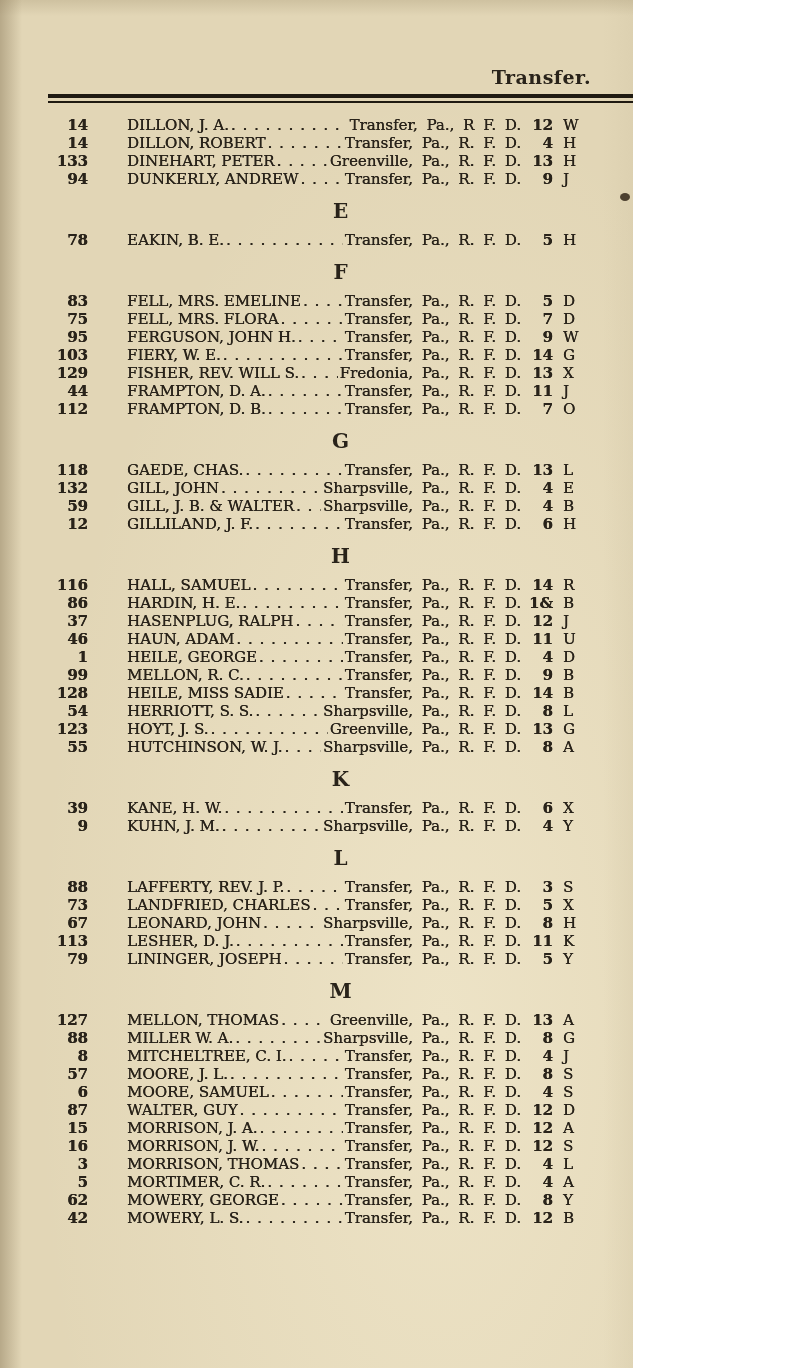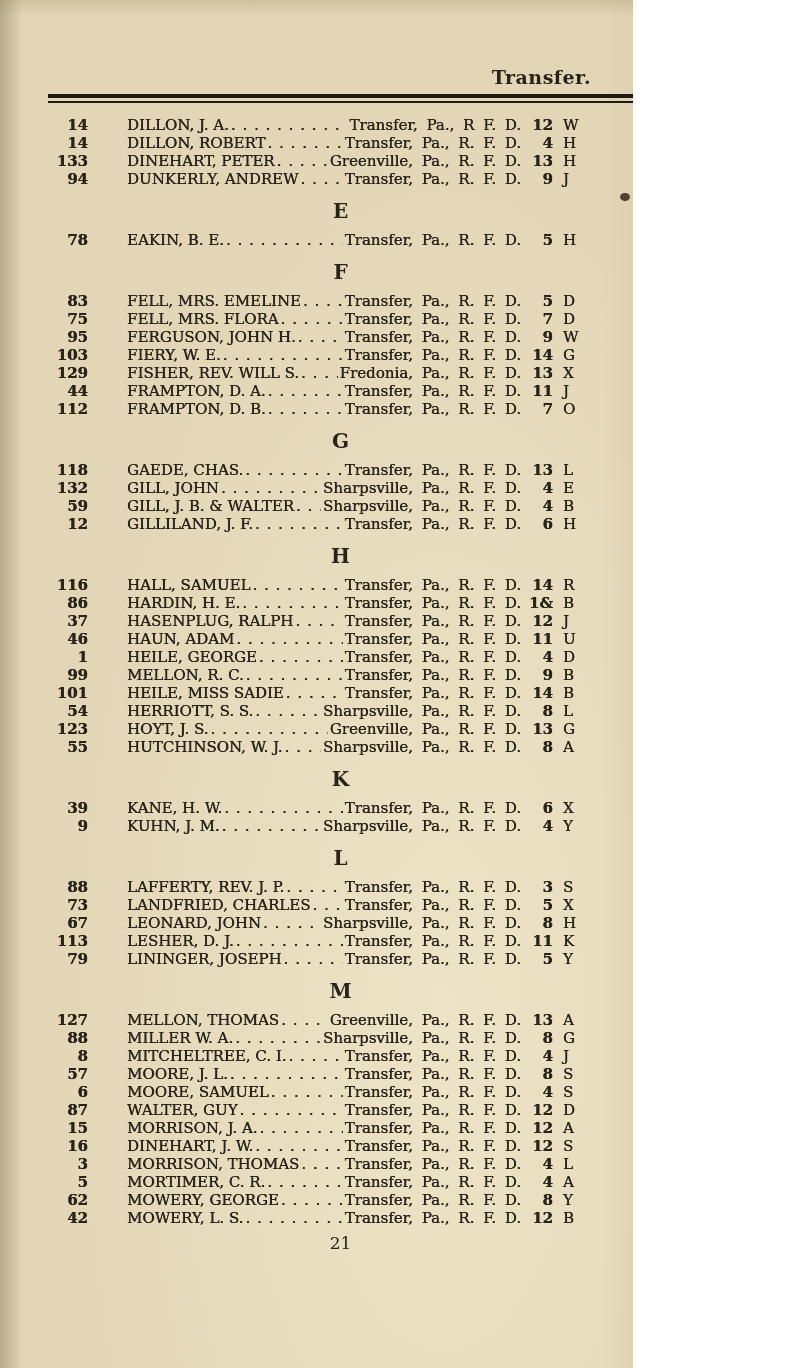--- a/index.html
+++ b/index.html
@@ -287,21 +287,21 @@
   </div>
       <div class="row">
     <span class="num">99</span>
     <span class="name">MELLON, R. C.</span>
     <span class="dots"></span>
     <span class="place">Transfer, Pa., R. F. D.</span>
     <span class="route">9</span>
     <span class="code">B</span>
   </div>
       <div class="row">
-    <span class="num">101</span>
+    <span class="num">128</span>
     <span class="name">HEILE, MISS SADIE</span>
     <span class="dots"></span>
     <span class="place">Transfer, Pa., R. F. D.</span>
     <span class="route">14</span>
     <span class="code">B</span>
   </div>
       <div class="row">
     <span class="num">54</span>
     <span class="name">HERRIOTT, S. S.</span>
     <span class="dots"></span>
@@ -435,21 +435,21 @@
       <div class="row">
     <span class="num">15</span>
     <span class="name">MORRISON, J. A.</span>
     <span class="dots"></span>
     <span class="place">Transfer, Pa., R. F. D.</span>
     <span class="route">12</span>
     <span class="code">A</span>
   </div>
       <div class="row">
     <span class="num">16</span>
-    <span class="name">DINEHART, J. W.</span>
+    <span class="name">MORRISON, J. W.</span>
     <span class="dots"></span>
     <span class="place">Transfer, Pa., R. F. D.</span>
     <span class="route">12</span>
     <span class="code">S</span>
   </div>
       <div class="row">
     <span class="num">3</span>
     <span class="name">MORRISON, THOMAS</span>
     <span class="dots"></span>
     <span class="place">Transfer, Pa., R. F. D.</span>
@@ -474,15 +474,14 @@
   </div>
       <div class="row">
     <span class="num">42</span>
     <span class="name">MOWERY, L. S.</span>
     <span class="dots"></span>
     <span class="place">Transfer, Pa., R. F. D.</span>
     <span class="route">12</span>
     <span class="code">B</span>
   </div>
     </div>
-  <div class="page-number">21</div>
   <div class="speck"></div>
 </div>
 
 </body></html>

